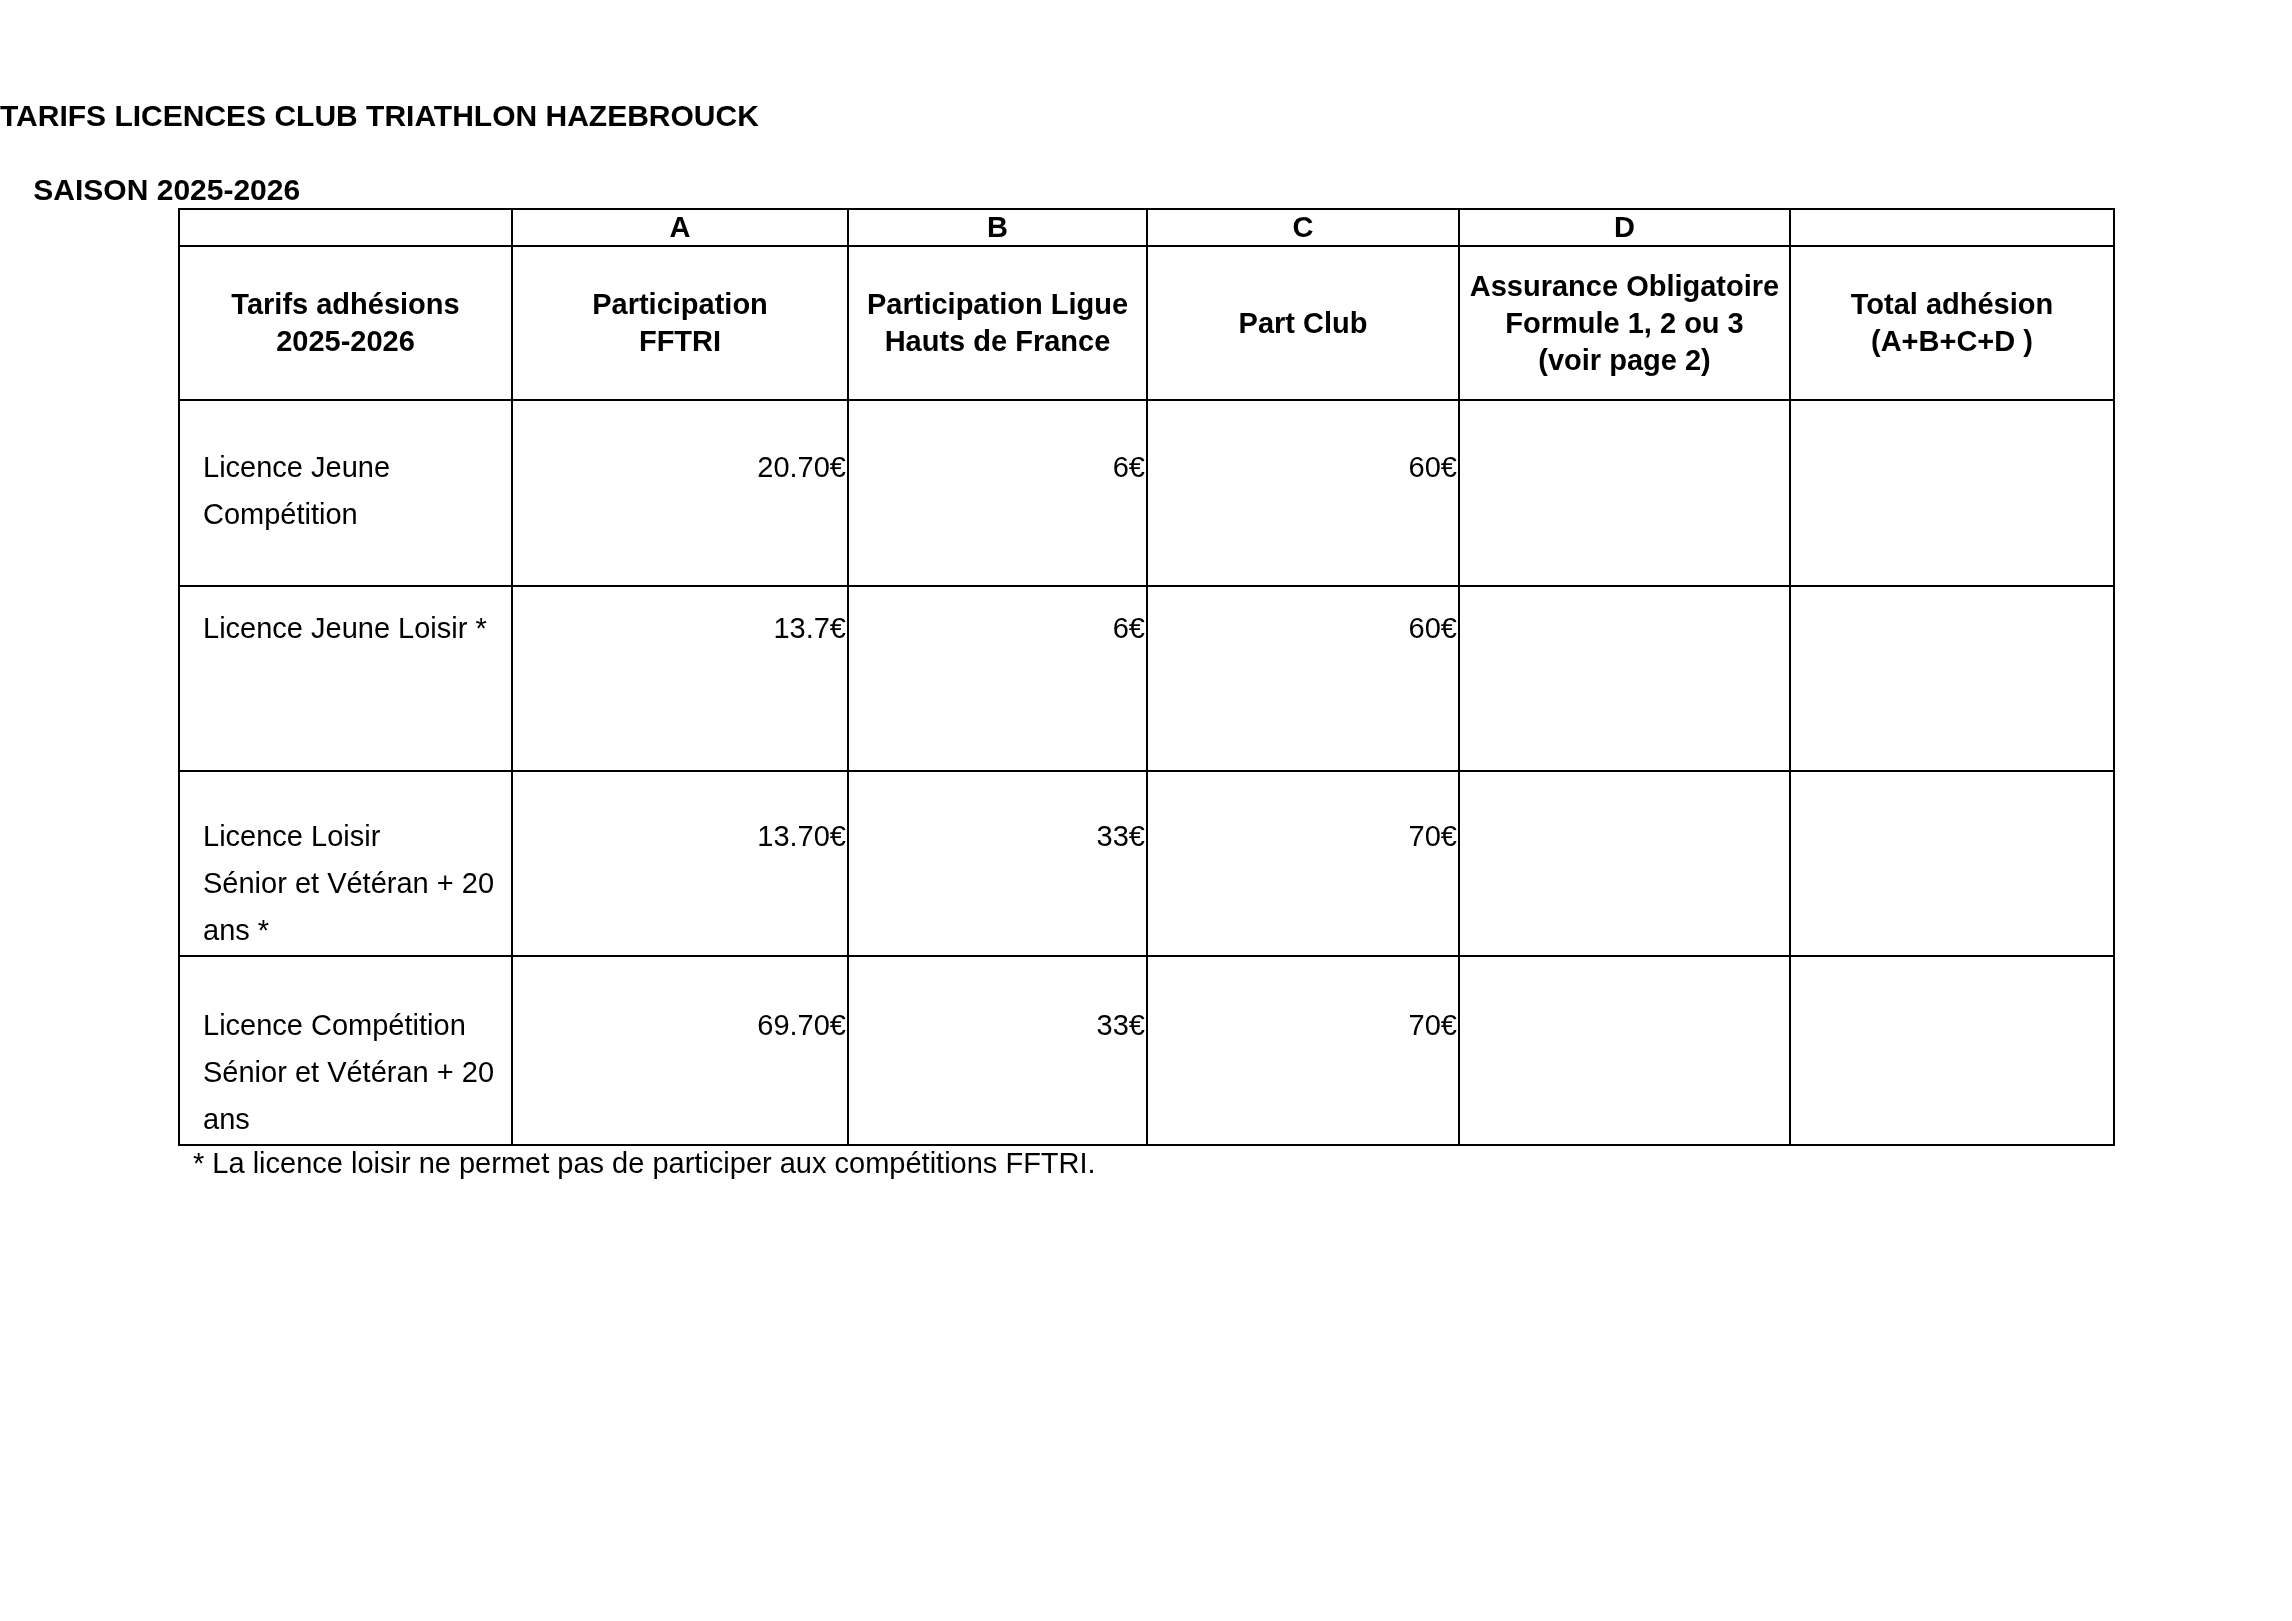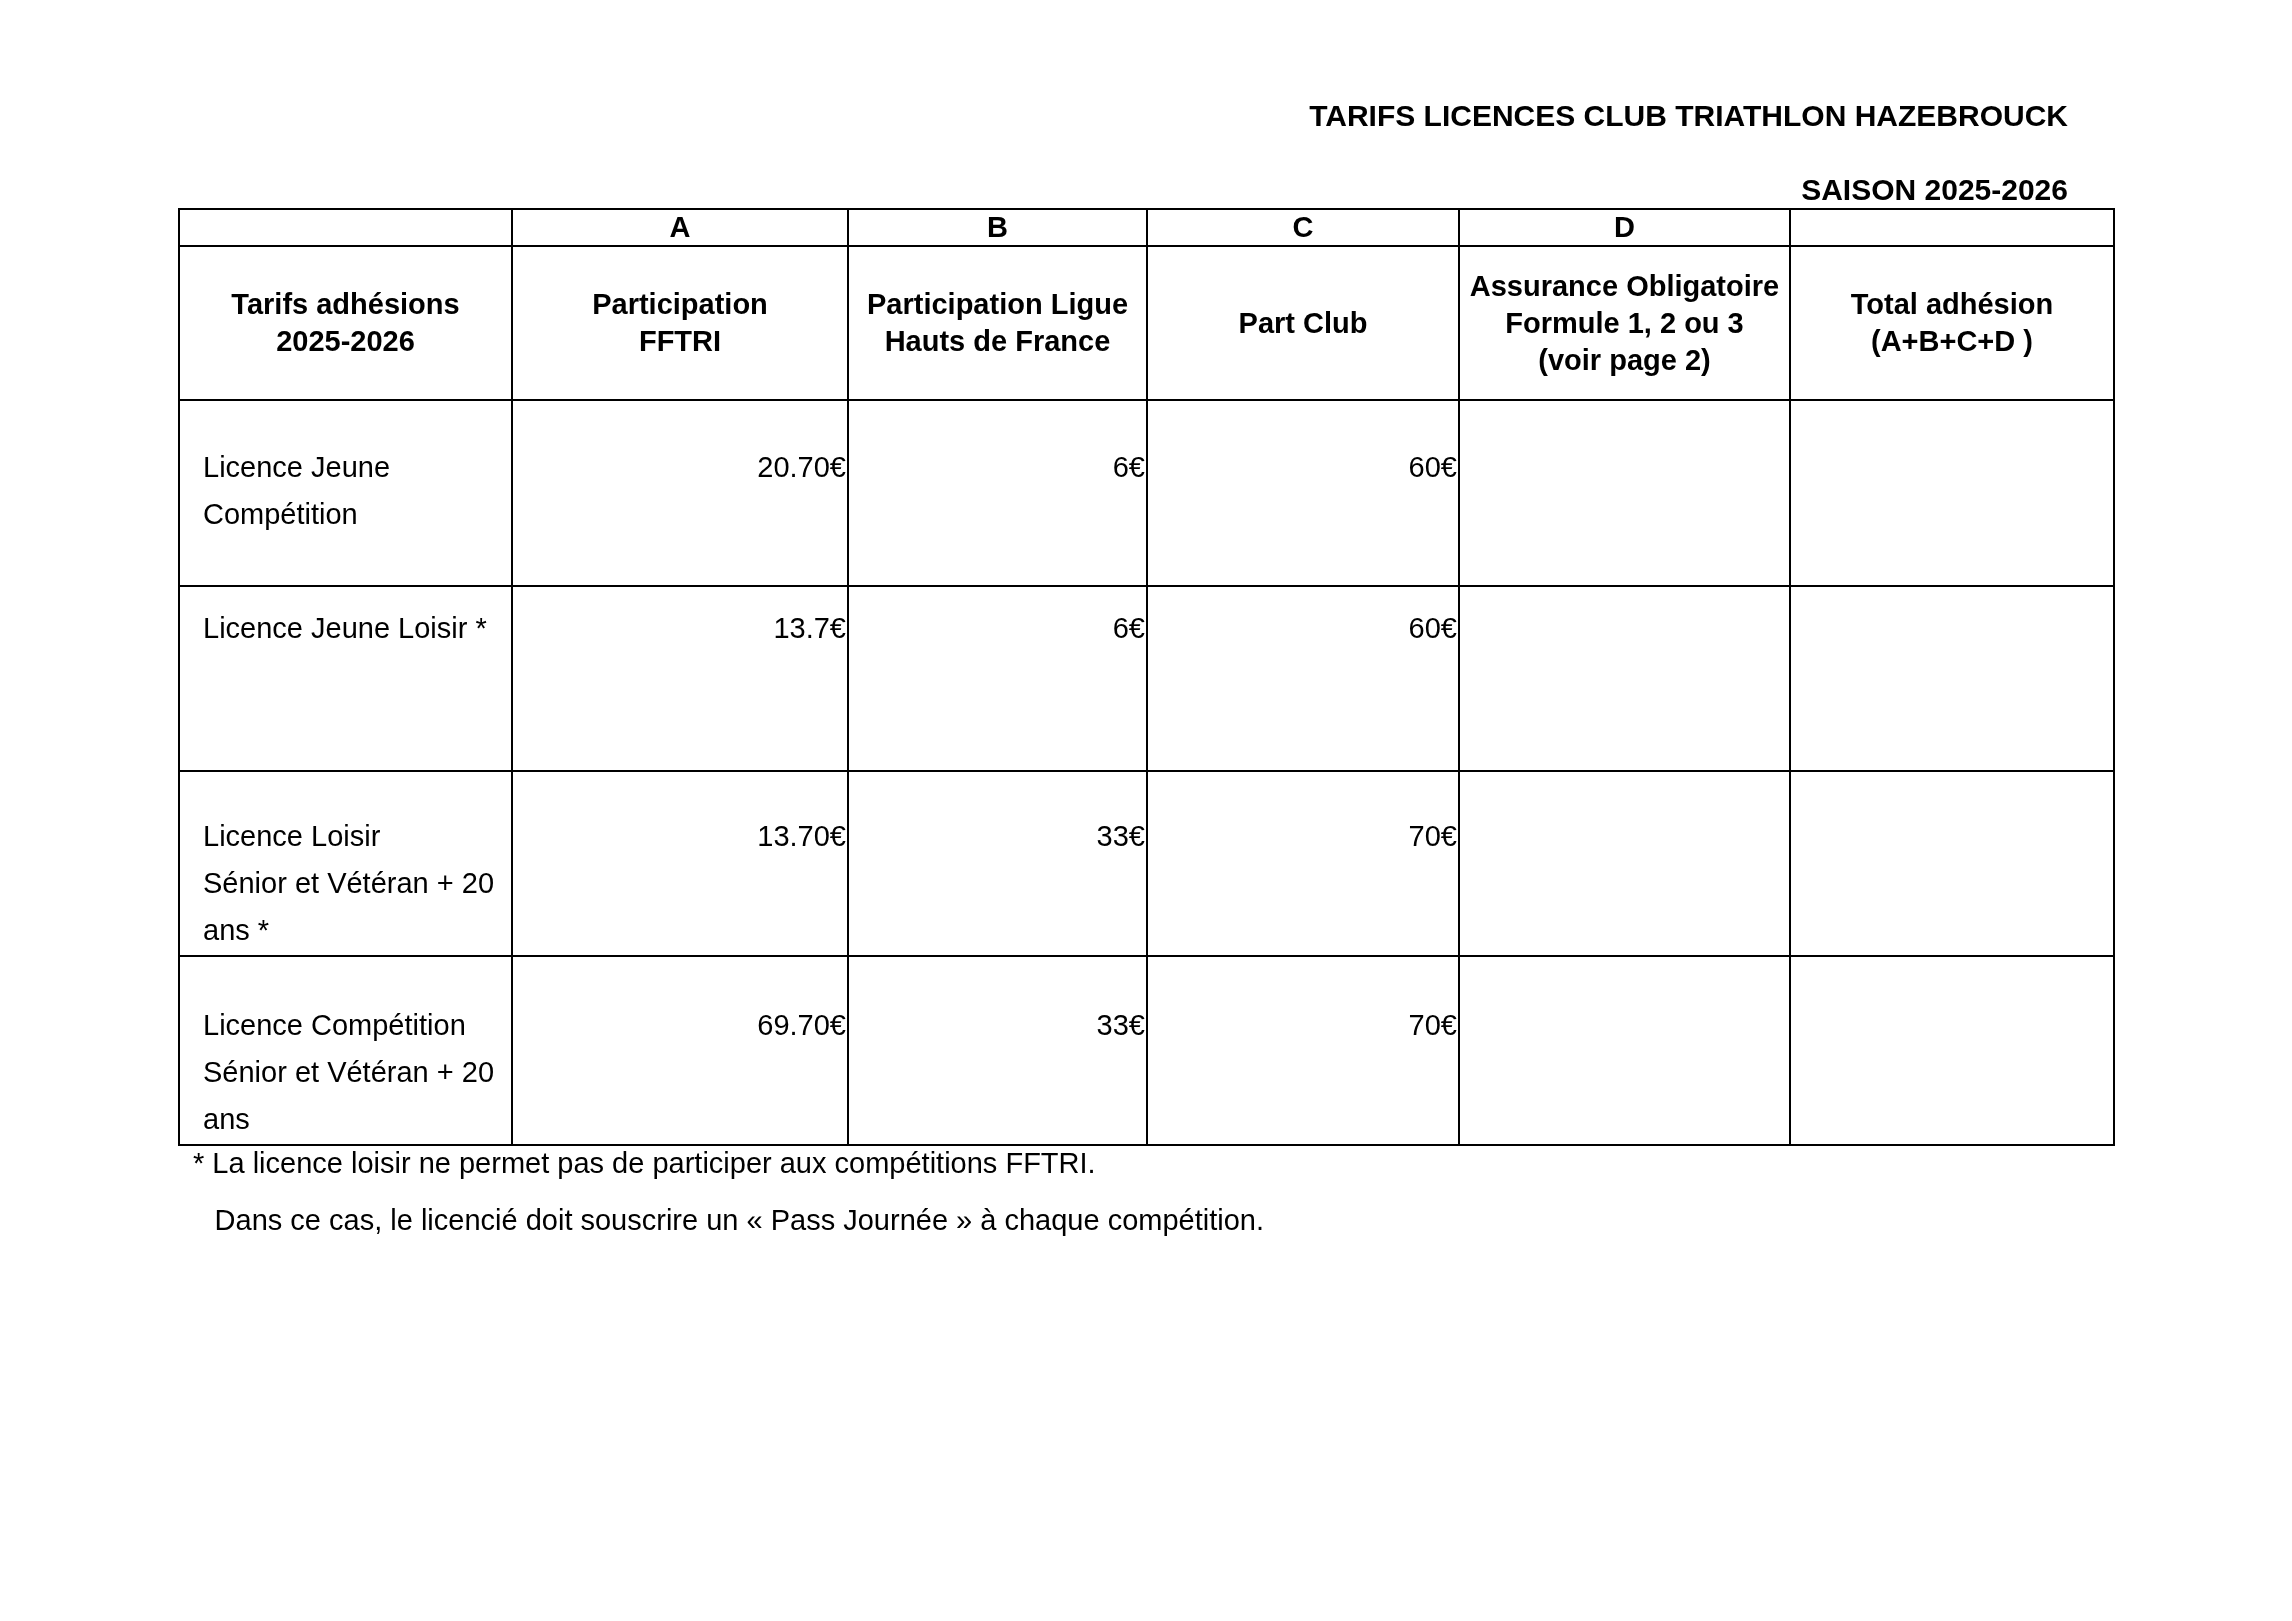--- a/index.html
+++ b/index.html
@@ -21,21 +21,21 @@
     width: 2293px;
     height: 1621px;
     background: #ffffff;
   }
   
   .doc-title {
     position: absolute;
     left: 0;
     top: 97px;
     width: 2068px;
-    text-align: right;
+    text-align: left;
     font-weight: 700;
     font-size: 30px;
     line-height: 37px;
     white-space: pre;
   }
   
   table.tariff {
     position: absolute;
     left: 178px;
     top: 208px;
@@ -173,17 +173,16 @@
         <td class="val">33€</td>
         <td class="val">70€</td>
         <td class="val"></td>
         <td class="val"></td>
       </tr>
     </tbody>
   </table>
 
   <div class="footnote">
     <div class="line1">* La licence loisir ne permet pas de participer aux compétitions FFTRI.</div>
-    <div class="line2">Dans ce cas, le licencié doit souscrire un « Pass Journée » à chaque compétition.</div>
   </div>
 
 </div>
 
 
 </body></html>

